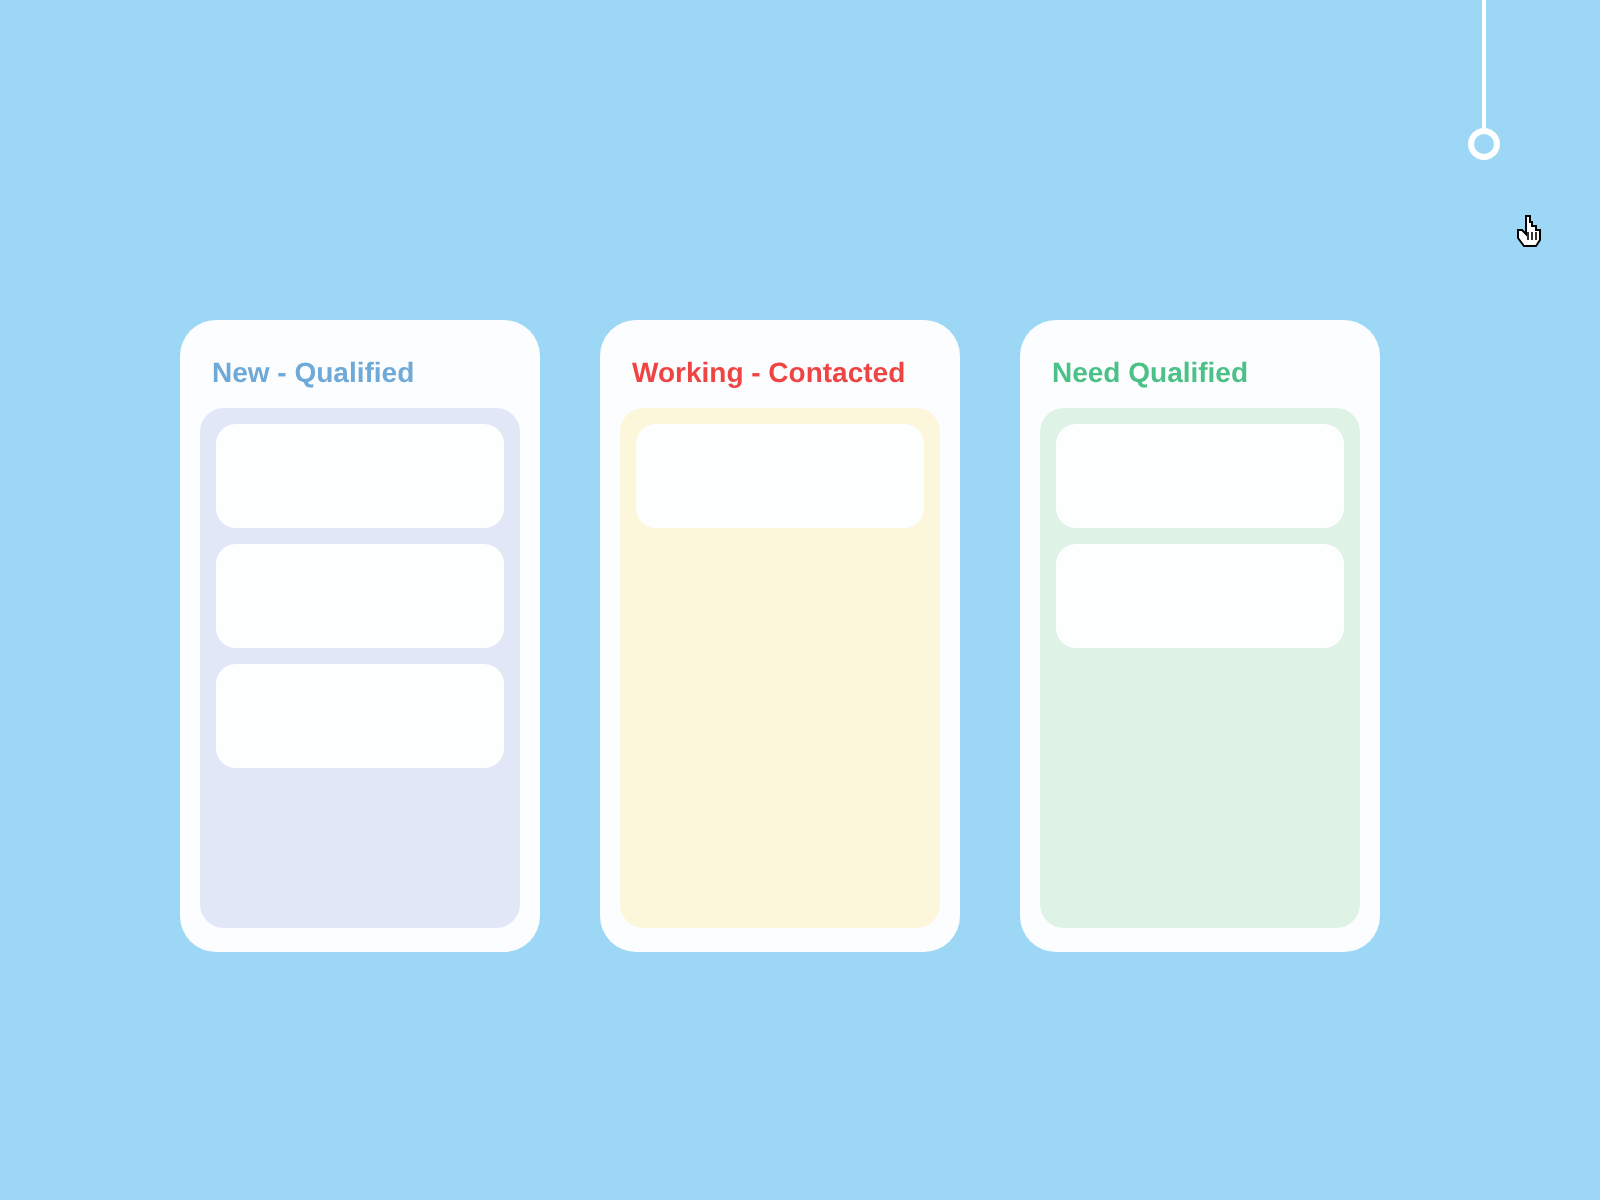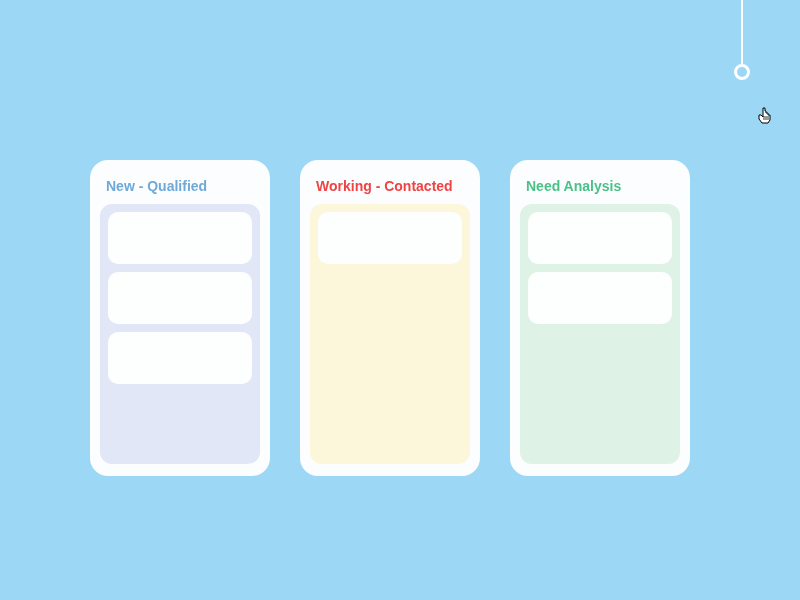--- a/index.html
+++ b/index.html
@@ -116,20 +116,20 @@
   </div>
 
   <div class="column col-2">
     <div class="column-header">Working - Contacted</div>
     <div class="column-body">
       <div class="card"></div>
     </div>
   </div>
 
   <div class="column col-3">
-    <div class="column-header">Need Analysis</div>
+    <div class="column-header">Need Qualified</div>
     <div class="column-body">
       <div class="card"></div>
       <div class="card"></div>
     </div>
   </div>
 
 </div>
 
 </body></html>

